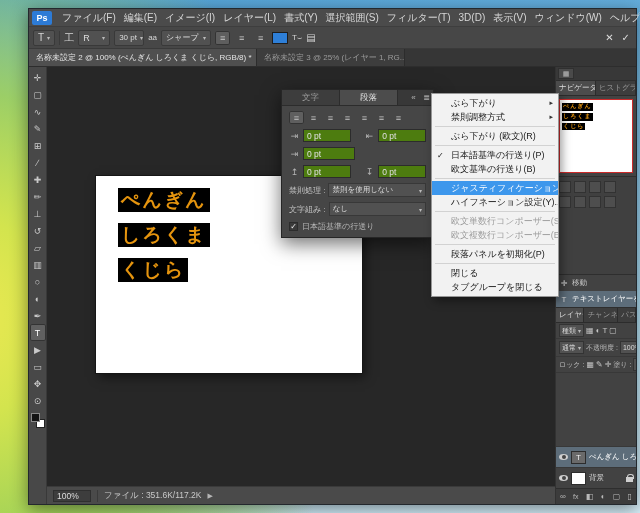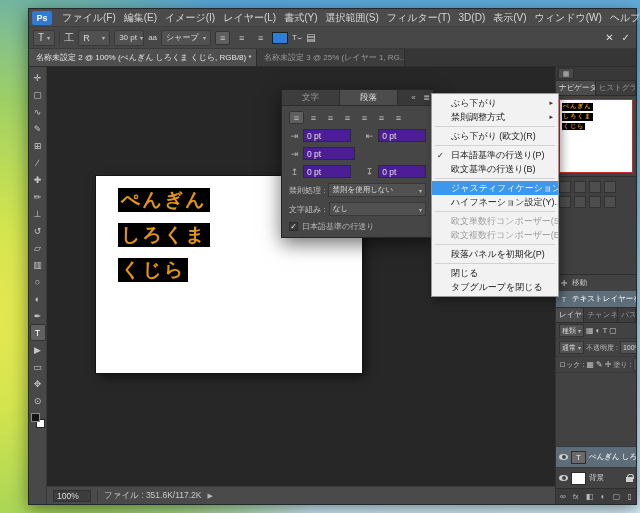--- a/index.html
+++ b/index.html
@@ -92,21 +92,21 @@
 .pptab{padding:0 20px;font-size:8.5px;color:#9a9a9a;display:flex;align-items:center;background:#3d3d3d;border-right:1px solid #2c2c2c}
 .pptab.active{background:#4c4c4c;color:#e0e0e0}
 .hspace{flex:1}
 .pph-ico{width:13px;display:flex;align-items:center;justify-content:center;color:#b5b5b5;font-size:8px}
 .ppbody{padding:5px 7px;display:flex;flex-direction:column;gap:5px}
 .alignrow{display:flex;gap:2px}
 .al{width:15px;height:13px;display:flex;align-items:center;justify-content:center;color:#c5c5c5;font-size:9px;border-radius:2px}
 .al.active{background:#5f5f5f;box-shadow:inset 0 0 0 1px #333}
 .fieldrow{display:flex;align-items:center;gap:3px}
 .fico{width:11px;font-size:9px;color:#b5b5b5;text-align:center;flex:none}
-.pfield{width:52px;height:13px;background:#4c1d95;border:1px solid #2c2c2c;font-size:8.5px;color:#e0e0e0;display:flex;align-items:center;padding:4px 3px}
+.pfield{width:52px;height:13px;background:#4d7c0f;border:1px solid #2c2c2c;font-size:8.5px;color:#e0e0e0;display:flex;align-items:center;padding:4px 3px}
 .fgap{width:8px}
 .selrow{display:flex;align-items:center;gap:3px;font-size:8px;color:#c5c5c5;white-space:nowrap}
 .pselect{flex:1;height:14px;background:#515151;border:1px solid #383838;display:flex;align-items:center;font-size:7.5px;color:#ddd;padding:0 3px;gap:2px;overflow:hidden}
 .psel-arrow{margin-left:auto;font-size:6px;color:#bbb}
 .chkrow{display:flex;align-items:center;gap:4px;font-size:8px;color:#b9b9b9}
 .chkbox{width:9px;height:9px;background:#3a3a3a;border:1px solid #2c2c2c;color:#ececec;font-size:8px;line-height:8px;text-align:center}
 
 .cmenu{position:absolute;left:402px;top:84px;width:128px;background:#f2f2f2;border:1px solid #979797;box-shadow:3px 4px 9px rgba(0,0,0,.4);padding:2px 0;z-index:6}
 .mi{position:relative;height:14px;display:flex;align-items:center;padding:0 14px 0 19px;font-size:9px;color:#1a1a1a;white-space:nowrap;overflow:hidden}
 .mi .chk{position:absolute;left:5px;font-size:8px;color:#111}

